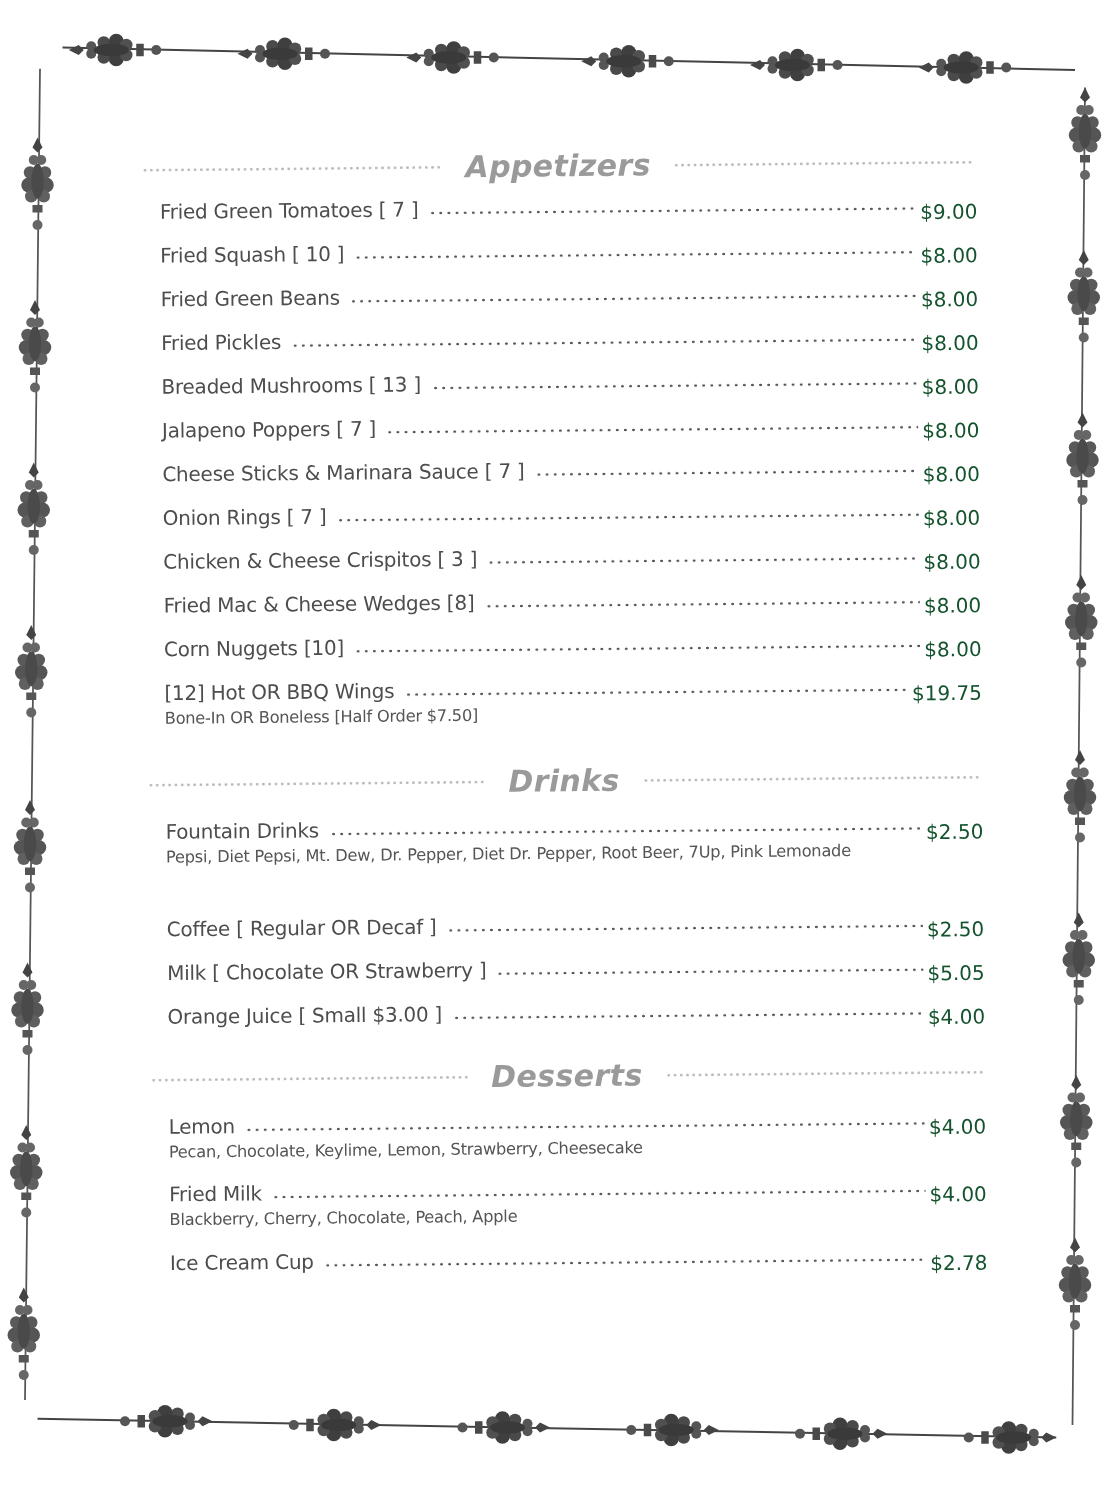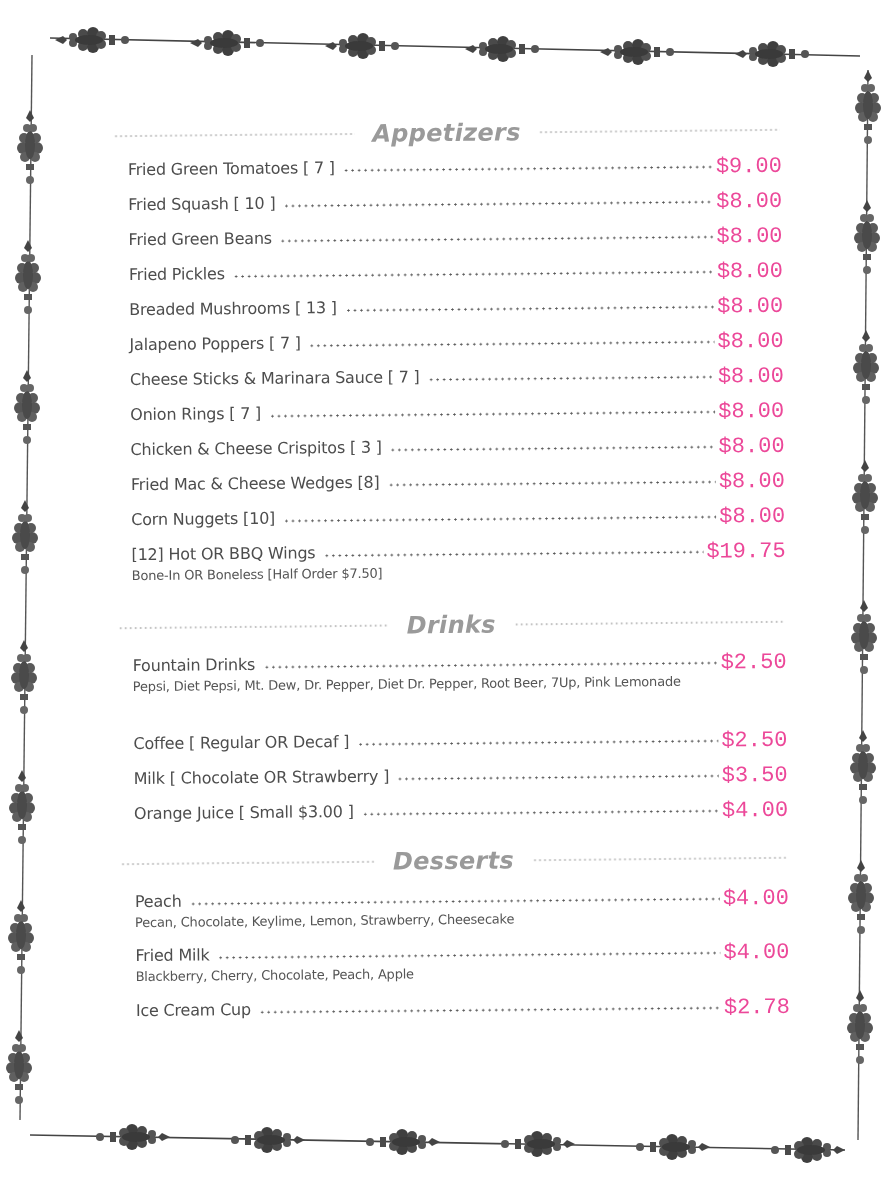--- a/index.html
+++ b/index.html
@@ -9,21 +9,21 @@
   }
   .border-svg { position:absolute; left:0; top:0; width:894px; height:1200px; pointer-events:none; }
   .page { position:absolute; left:0; top:0; width:894px; height:1200px; transform:rotate(-0.55deg); transform-origin:450px 600px; }
   .section-head { position:absolute; left:118px; width:666px; height:30px; display:flex; align-items:center; }
   .section-head .dots { flex:1; height:2px; background-image:radial-gradient(circle, #b8b8b8 0.9px, transparent 1.2px); background-size:5px 2px; background-repeat:repeat-x; }
   .section-head .title { font-style:italic; font-weight:bold; font-size:24px; color:#9a9a9a; padding:0 18px; letter-spacing:0.3px; font-family:"DejaVu Sans", sans-serif; }
   .item { position:absolute; left:132px; width:654px; }
   .item-row { display:flex; align-items:flex-end; height:24px; }
   .item-name { font-size:16px; color:#4d4d4d; white-space:nowrap; letter-spacing:-0.2px; }
   .leader { flex:1; margin:0 3px 5px 8px; height:3px; background-image:radial-gradient(circle, #555 0.9px, transparent 1.2px); background-size:6.5px 3px; background-repeat:repeat-x; }
-  .item-price { font-size:22px; color:#ec4899; white-space:nowrap; position:relative; top:6px;font-family:Liberation Mono, monospace; }
+  .item-price { font-size:16px; color:#14532d; white-space:nowrap; position:relative; top:6px; }
   .item-desc { font-size:13px; color:#555; margin-top:2px; line-height:19px; width:590px; letter-spacing:-0.2px; }
 </style>
 </head>
 <body>
 
 <svg class="border-svg" viewBox="0 0 894 1200" xmlns="http://www.w3.org/2000/svg">
   <defs>
     <g id="sprigH">
       <path d="M-40,0 L-32,-4 L-28,0 L-32,4 Z" fill="#444"></path>
       <circle cx="-22" cy="-3" r="4" fill="#555"></circle>
@@ -203,40 +203,40 @@
       <div class="item-row">
         <span class="item-name">Coffee [ Regular OR Decaf ]</span>
         <span class="leader"></span>
         <span class="item-price">$2.50</span>
       </div>
     </div>
   <div class="item" style="top:761px;">
       <div class="item-row">
         <span class="item-name">Milk [ Chocolate OR Strawberry ]</span>
         <span class="leader"></span>
-        <span class="item-price">$3.50</span>
+        <span class="item-price">$5.05</span>
       </div>
     </div>
   <div class="item" style="top:796px;">
       <div class="item-row">
         <span class="item-name">Orange Juice [ Small $3.00 ]</span>
         <span class="leader"></span>
         <span class="item-price">$4.00</span>
       </div>
     </div>
 
   <div class="section-head" style="top:846px;">
     <div class="dots"></div>
     <div class="title">Desserts</div>
     <div class="dots"></div>
   </div>
 
   <div class="item" style="top:884px;">
       <div class="item-row">
-        <span class="item-name">Peach</span>
+        <span class="item-name">Lemon</span>
         <span class="leader"></span>
         <span class="item-price">$4.00</span>
       </div>
       <div class="item-desc">Pecan, Chocolate, Keylime, Lemon, Strawberry, Cheesecake</div>
     </div>
   <div class="item" style="top:938px;">
       <div class="item-row">
         <span class="item-name">Fried Milk</span>
         <span class="leader"></span>
         <span class="item-price">$4.00</span>

